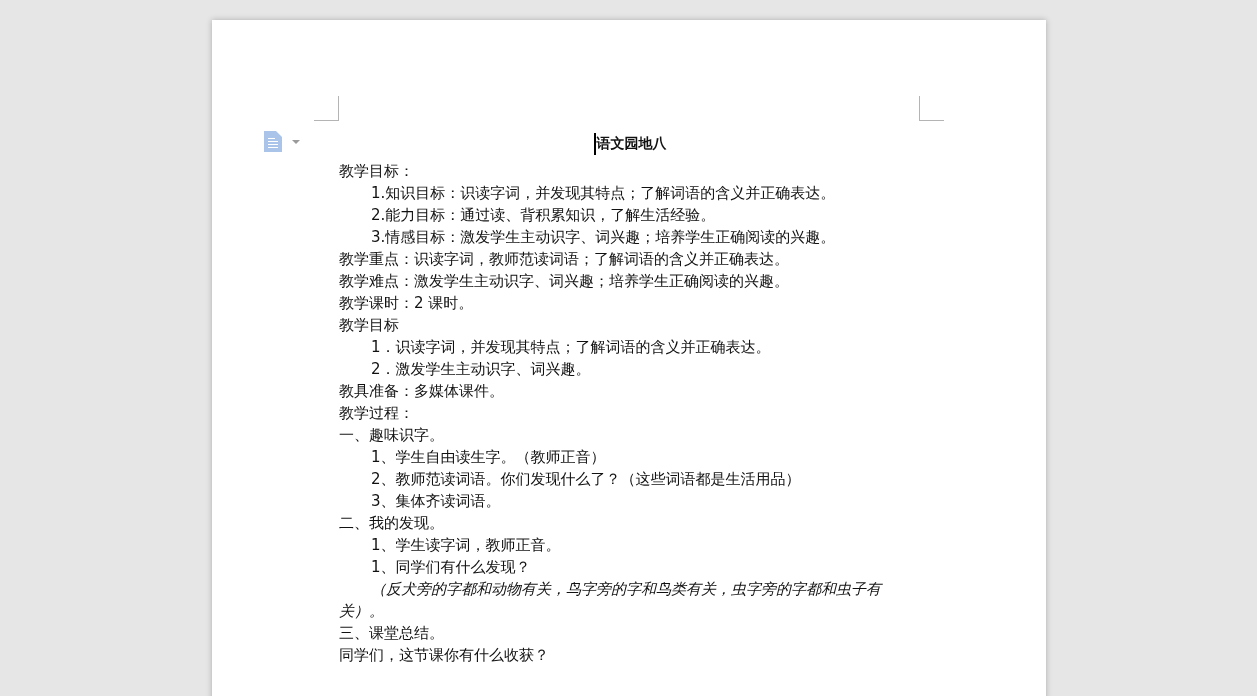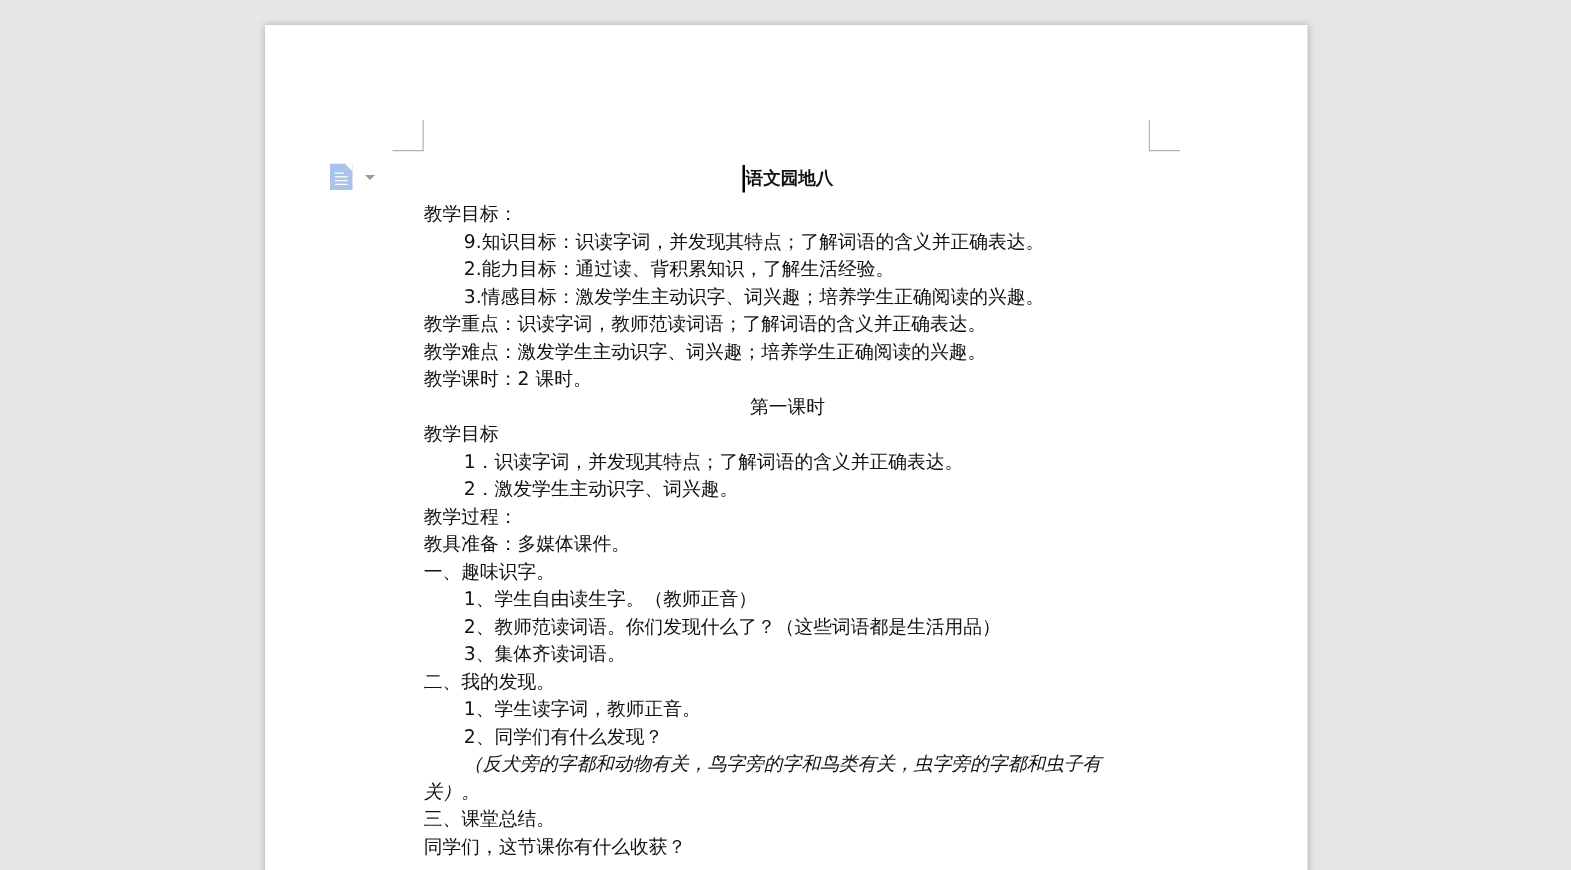--- a/index.html
+++ b/index.html
@@ -55,42 +55,41 @@
     </div>
     <div class="arrow"></div>
   </div>
 
   <div class="content">
     <div class="title">
       <span class="cursor"></span><span>语文园地八</span>
     </div>
 
     <div class="p b">教学目标：</div>
-    <div class="p ind">9.知识目标：识读字词，并发现其特点；了解词语的含义并正确表达。</div>
+    <div class="p ind">1.知识目标：识读字词，并发现其特点；了解词语的含义并正确表达。</div>
     <div class="p ind">2.能力目标：通过读、背积累知识，了解生活经验。</div>
     <div class="p ind">3.情感目标：激发学生主动识字、词兴趣；培养学生正确阅读的兴趣。</div>
 
     <div class="p"><span class="b">教学重点：</span><span>识读字词，教师范读词语；了解词语的含义并正确表达。</span></div>
     <div class="p"><span class="b">教学难点：</span><span>激发学生主动识字、词兴趣；培养学生正确阅读的兴趣。</span></div>
     <div class="p"><span class="b">教学课时：</span><span>2 课时。</span></div>
 
-    <div class="p center">第一课时</div>
     <div class="p b">教学目标</div>
     <div class="p ind">1．识读字词，并发现其特点；了解词语的含义并正确表达。</div>
     <div class="p ind">2．激发学生主动识字、词兴趣。</div>
 
+    <div class="p"><span class="b">教具准备：</span><span>多媒体课件。</span></div>
     <div class="p b">教学过程：</div>
-    <div class="p"><span class="b">教具准备：</span><span>多媒体课件。</span></div>
 
     <div class="p b">一、趣味识字。</div>
     <div class="p ind">1、学生自由读生字。（教师正音）</div>
     <div class="p ind">2、教师范读词语。你们发现什么了？（这些词语都是生活用品）</div>
     <div class="p ind">3、集体齐读词语。</div>
 
     <div class="p b">二、我的发现。</div>
     <div class="p ind">1、学生读字词，教师正音。</div>
-    <div class="p ind">2、同学们有什么发现？</div>
+    <div class="p ind">1、同学们有什么发现？</div>
     <div class="p wrap">（反犬旁的字都和动物有关，鸟字旁的字和鸟类有关，虫字旁的字都和虫子有关）。</div>
 
     <div class="p b">三、课堂总结。</div>
     <div class="p">同学们，这节课你有什么收获？</div>
   </div>
 </div>
 
 </body></html>

